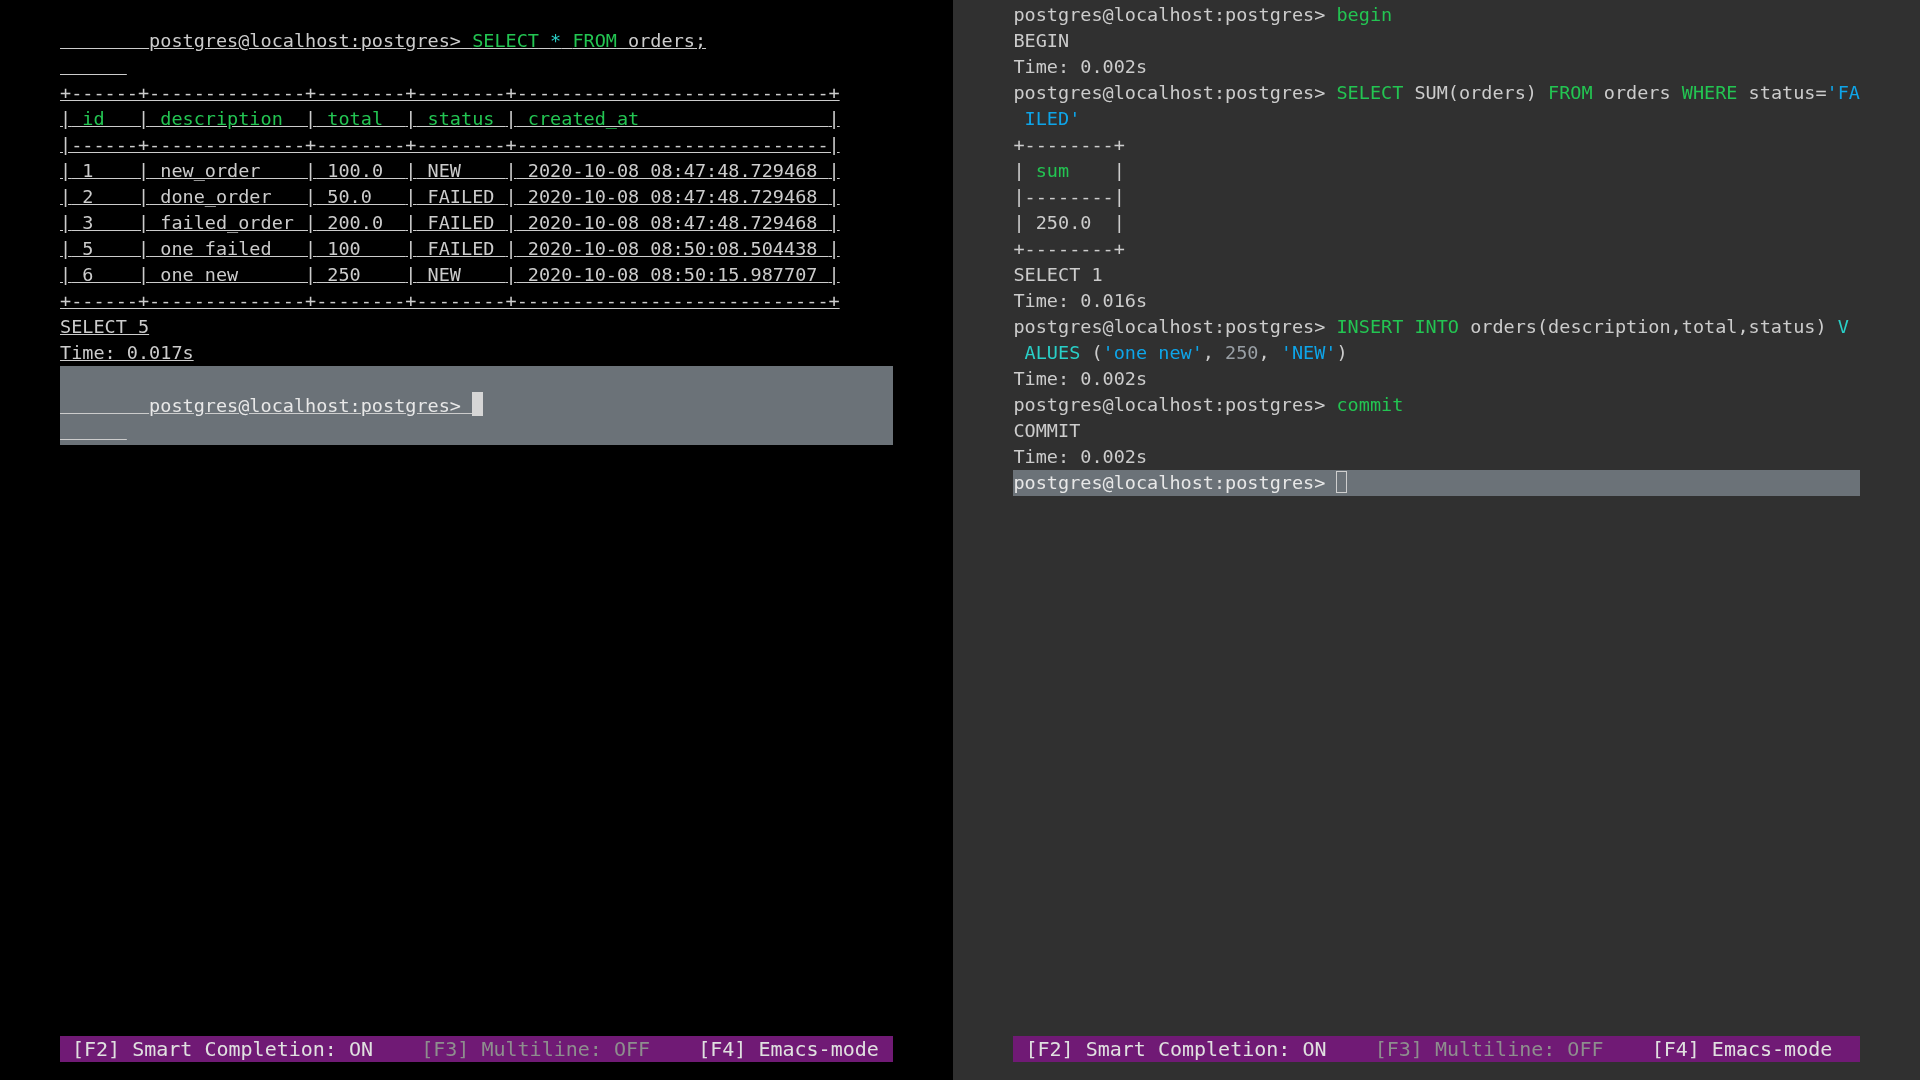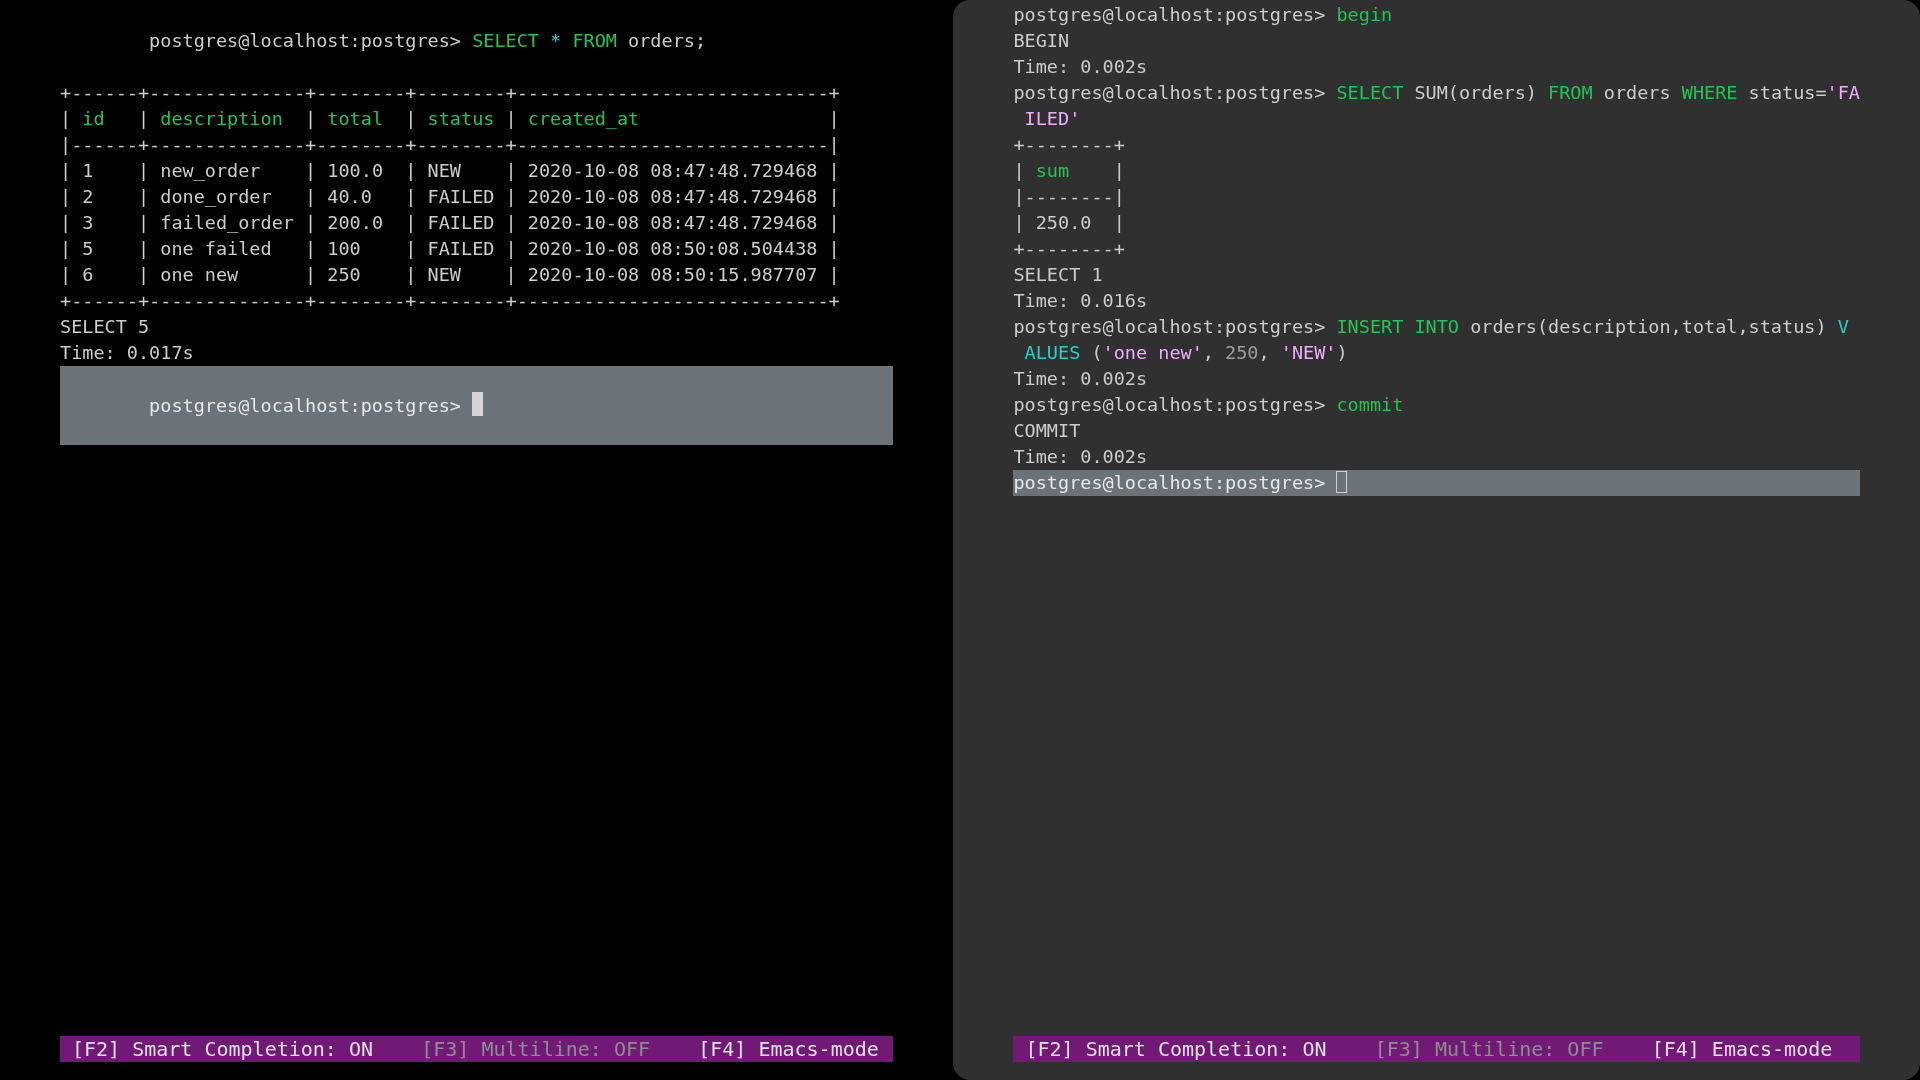--- a/index.html
+++ b/index.html
@@ -5,29 +5,29 @@
   * { margin: 0; padding: 0; box-sizing: border-box; }
   html, body {
     width: 1920px; height: 1080px;
     background: #000;
     font-family: "Menlo", "Consolas", "DejaVu Sans Mono", monospace;
     font-size: 18.5px;
     line-height: 26px;
     overflow: hidden;
   }
   .screen { display: flex; width: 100%; height: 100%; }
-  .pane { position: relative; flex: 1 1 50%; height: 100%; padding: 2px 0 0 0; border-radius: 17px; }
-  .pane.left  { background: #000; color: #ccc; }
+  .pane { position: relative; flex: 1 1 50%; height: 100%; padding: 2px 0 0 0; }
+  .pane.left  { background: #000; color: #ccc; text-decoration: underline; }
   .pane.right { background: #303030; color: #ccc; }
   .content { padding: 0 60px 0 60px; }
   .line { white-space: pre; }
   .kw-green   { color: #23c552; }
   .kw-cyan    { color: #29d0c8; }
   .kw-gray    { color: #9aa0a6; }
-  .kw-redstr  { color: #f0abfc; }
+  .kw-redstr  { color: #0ea5e9; }
   .hdr        { color: #23c552; }
   .txt        { color: #cccccc; }
   .prompt-hi  { background: #6b7278; color: #e8e8e8; display: inline-block; padding-right: 0; }
   .prompt-hi.full { display: block; width: 100%; }
   .cursor-solid { display: inline-block; width: 11px; height: 24px; background: #d6d6d6; vertical-align: -4px; }
   .cursor-box   { display: inline-block; width: 11px; height: 22px; border: 1.5px solid #cfcfcf; vertical-align: -4px; }
   .statusbar {
     position: absolute; left: 60px; right: 60px; bottom: 18px;
     height: 26px; line-height: 26px;
     background: #701a75; color: #e0e0e0;
@@ -44,21 +44,21 @@
   <div class="pane left">
     <div class="content">
       <div class="line">
         <span class="txt">postgres@localhost:postgres&gt;</span><span class="txt"> </span><span class="kw-green">SELECT</span><span class="txt"> </span><span class="kw-cyan">*</span><span class="txt"> </span><span class="kw-green">FROM</span><span class="txt"> </span><span class="txt">orders</span><span class="txt">;</span>
       </div>
       <div class="line txt">+------+--------------+--------+--------+----------------------------+</div>
       <div class="line" id="left-header"><span class="txt">|</span><span class="hdr"> id   </span><span class="txt">|</span><span class="hdr"> description  </span><span class="txt">|</span><span class="hdr"> total  </span><span class="txt">|</span><span class="hdr"> status </span><span class="txt">|</span><span class="hdr"> created_at                 </span><span class="txt">|</span></div>
       <div class="line txt">|------+--------------+--------+--------+----------------------------|</div>
       <div id="left-rows">
           <div class="line"><span class="txt">|</span><span class="txt"> 1    </span><span class="txt">|</span><span class="txt"> new_order    </span><span class="txt">|</span><span class="txt"> 100.0  </span><span class="txt">|</span><span class="txt"> NEW    </span><span class="txt">|</span><span class="txt"> 2020-10-08 08:47:48.729468 </span><span class="txt">|</span></div>
-          <div class="line"><span class="txt">|</span><span class="txt"> 2    </span><span class="txt">|</span><span class="txt"> done_order   </span><span class="txt">|</span><span class="txt"> 40.0   </span><span class="txt">|</span><span class="txt"> FAILED </span><span class="txt">|</span><span class="txt"> 2020-10-08 08:47:48.729468 </span><span class="txt">|</span></div>
+          <div class="line"><span class="txt">|</span><span class="txt"> 2    </span><span class="txt">|</span><span class="txt"> done_order   </span><span class="txt">|</span><span class="txt"> 50.0   </span><span class="txt">|</span><span class="txt"> FAILED </span><span class="txt">|</span><span class="txt"> 2020-10-08 08:47:48.729468 </span><span class="txt">|</span></div>
           <div class="line"><span class="txt">|</span><span class="txt"> 3    </span><span class="txt">|</span><span class="txt"> failed_order </span><span class="txt">|</span><span class="txt"> 200.0  </span><span class="txt">|</span><span class="txt"> FAILED </span><span class="txt">|</span><span class="txt"> 2020-10-08 08:47:48.729468 </span><span class="txt">|</span></div>
           <div class="line"><span class="txt">|</span><span class="txt"> 5    </span><span class="txt">|</span><span class="txt"> one failed   </span><span class="txt">|</span><span class="txt"> 100    </span><span class="txt">|</span><span class="txt"> FAILED </span><span class="txt">|</span><span class="txt"> 2020-10-08 08:50:08.504438 </span><span class="txt">|</span></div>
           <div class="line"><span class="txt">|</span><span class="txt"> 6    </span><span class="txt">|</span><span class="txt"> one new      </span><span class="txt">|</span><span class="txt"> 250    </span><span class="txt">|</span><span class="txt"> NEW    </span><span class="txt">|</span><span class="txt"> 2020-10-08 08:50:15.987707 </span><span class="txt">|</span></div>
         </div>
       <div class="line txt">+------+--------------+--------+--------+----------------------------+</div>
       <div class="line txt">SELECT 5</div>
       <div class="line txt">Time: 0.017s</div>
       <div class="line prompt-hi full">
         <span>postgres@localhost:postgres&gt;</span><span> </span><span class="cursor-solid"></span>
       </div>

